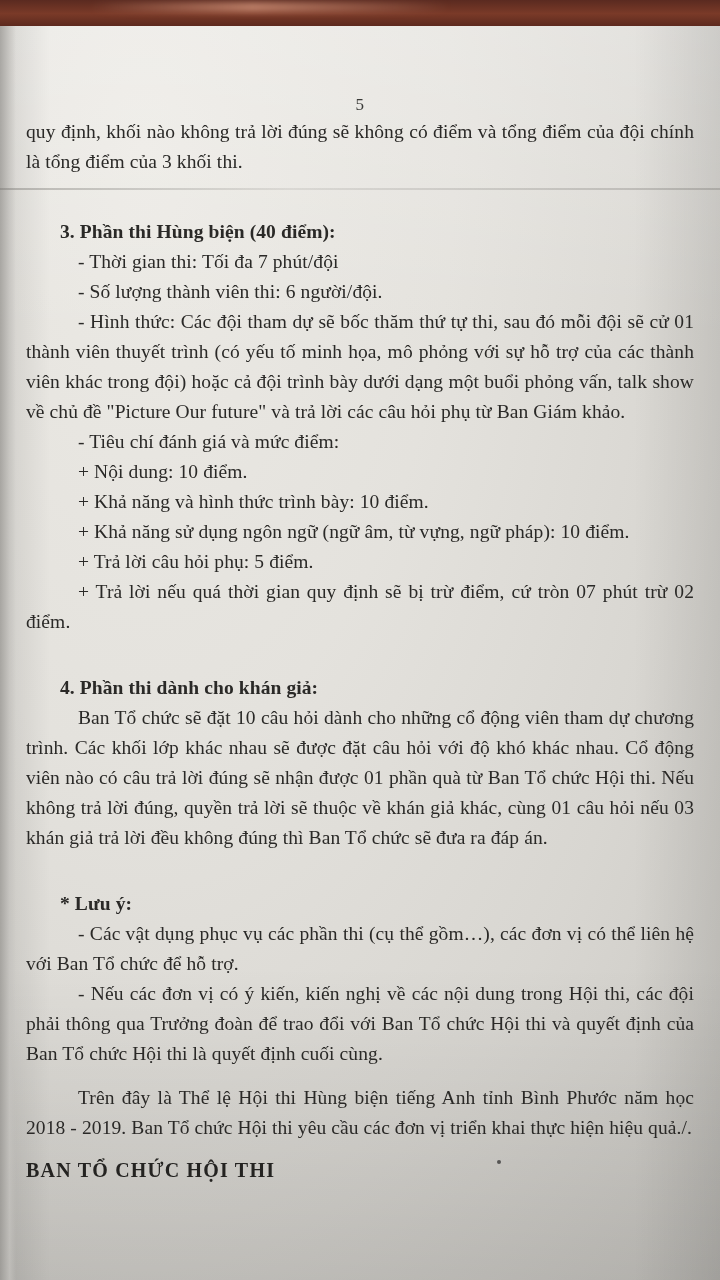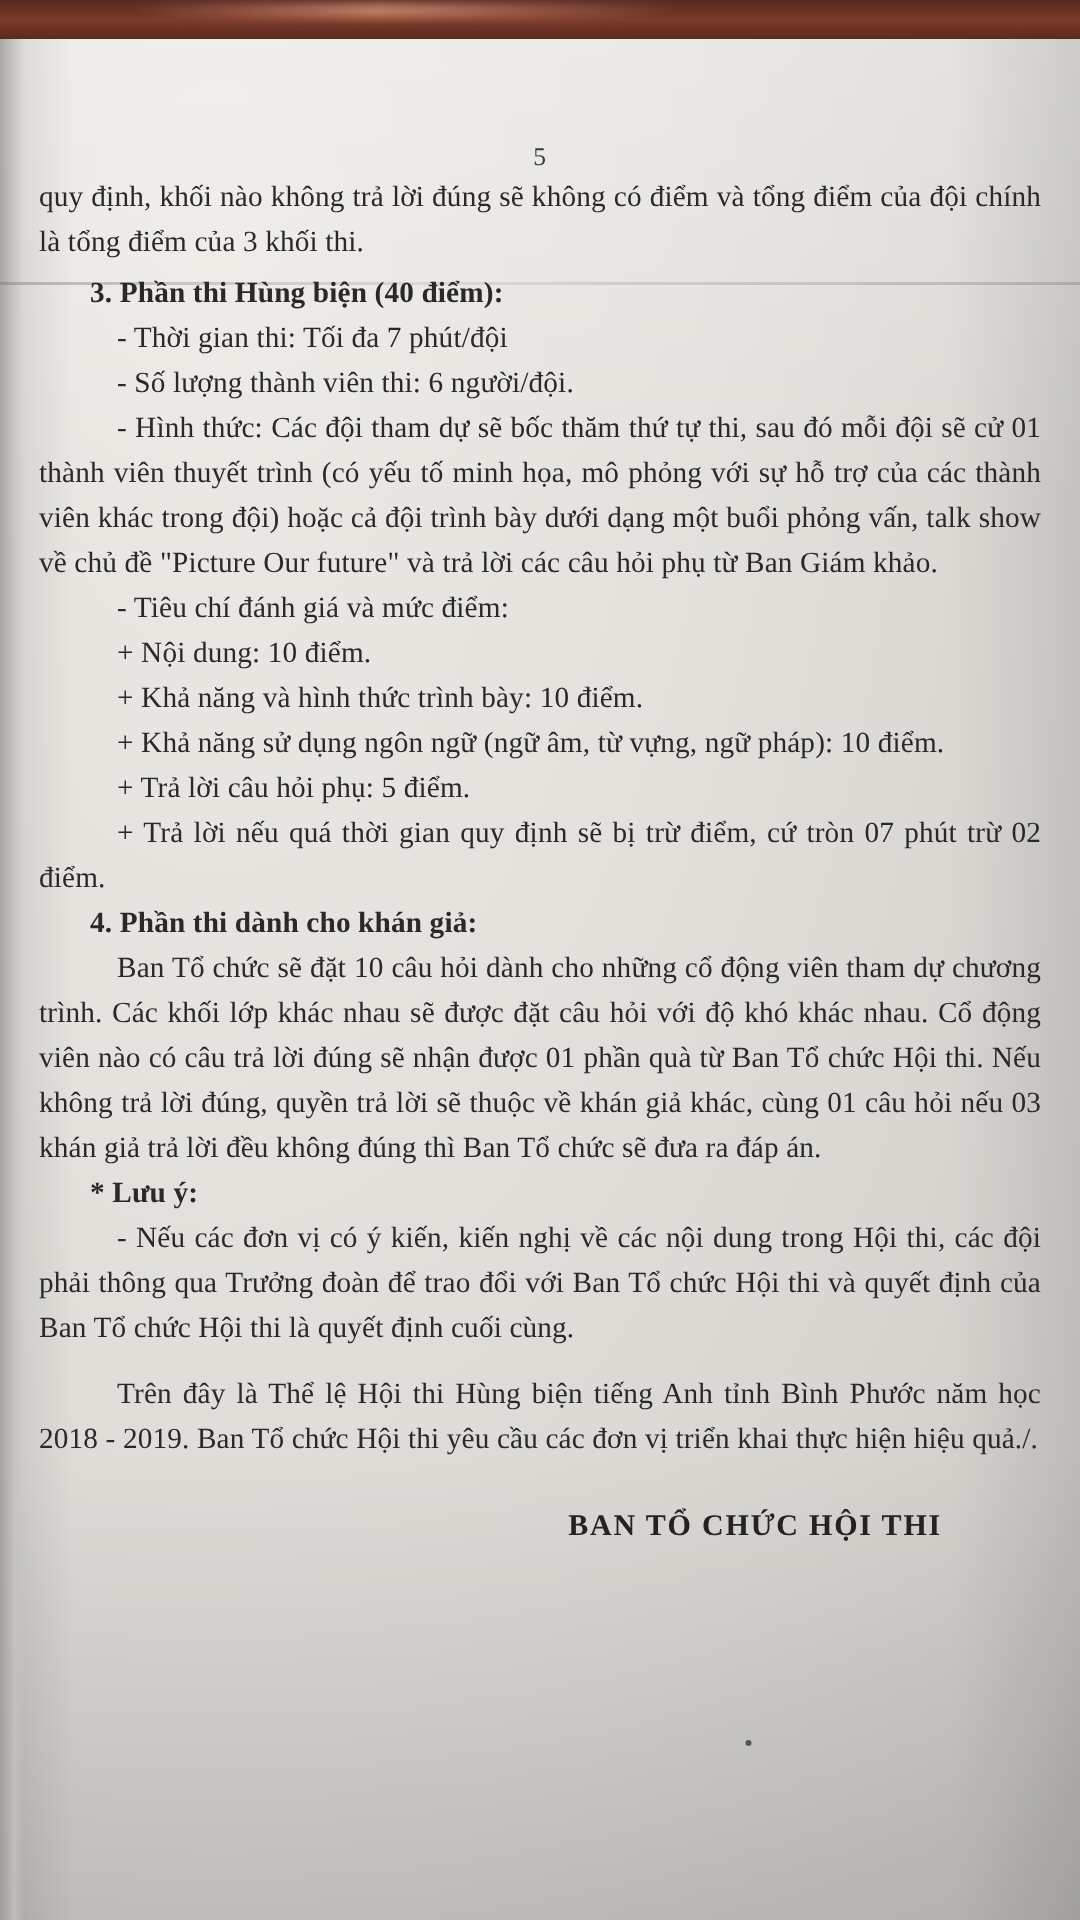--- a/index.html
+++ b/index.html
@@ -78,26 +78,25 @@
   p {
     margin: 0;
     font-size: 19.5px;
     line-height: 30px;
     text-align: justify;
     text-justify: inter-word;
     color: #2a2927;
     letter-spacing: .1px;
     font-family: Liberation Serif, serif;
   }
-  .indent { text-indent: 34px; }
+  .indent { text-indent: 34px; margin-top: 36px; }
   .indent-lg { text-indent: 52px; }
   .bold { font-weight: bold; }
   .sign {
-    margin-top: 31px;
-    text-align: right;
+    margin-top: 16px;
     padding-right: 66px;
     font-size: 20px;
     font-weight: bold;
     letter-spacing: 1.2px;
     color: #242321;
   }
   .gap-sm { height: 4px; }
   .gap-md { height: 14px; }
   .dot {
     position: absolute;
@@ -138,20 +137,21 @@
     <p class="indent-lg">+ Nội dung: 10 điểm.</p>
     <p class="indent-lg">+ Khả năng và hình thức trình bày: 10 điểm.</p>
     <p class="indent-lg">+ Khả năng sử dụng ngôn ngữ (ngữ âm, từ vựng, ngữ pháp): 10 điểm.</p>
     <p class="indent-lg">+ Trả lời câu hỏi phụ: 5 điểm.</p>
     <p class="indent-lg">+ Trả lời nếu quá thời gian quy định sẽ bị trừ điểm, cứ tròn 07 phút trừ 02 điểm.</p>
 
     <p class="indent bold">4. Phần thi dành cho khán giả:</p>
     <p class="indent-lg">Ban Tổ chức sẽ đặt 10 câu hỏi dành cho những cổ động viên tham dự chương trình. Các khối lớp khác nhau sẽ được đặt câu hỏi với độ khó khác nhau. Cổ động viên nào có câu trả lời đúng sẽ nhận được 01 phần quà từ Ban Tổ chức Hội thi. Nếu không trả lời đúng, quyền trả lời sẽ thuộc về khán giả khác, cùng 01 câu hỏi nếu 03 khán giả trả lời đều không đúng thì Ban Tổ chức sẽ đưa ra đáp án.</p>
 
     <p class="indent bold">* Lưu ý:</p>
+    <p class="indent-lg">- Các vật dụng phục vụ các phần thi (cụ thể gồm…), các đơn vị có thể liên hệ với Ban Tổ chức để hỗ trợ.</p>
     <p class="indent-lg">- Nếu các đơn vị có ý kiến, kiến nghị về các nội dung trong Hội thi, các đội phải thông qua Trưởng đoàn để trao đổi với Ban Tổ chức Hội thi và quyết định của Ban Tổ chức Hội thi là quyết định cuối cùng.</p>
 
     <div class="gap-md"></div>
 
     <p class="indent-lg">Trên đây là Thể lệ Hội thi Hùng biện tiếng Anh tỉnh Bình Phước năm học 2018 - 2019. Ban Tổ chức Hội thi yêu cầu các đơn vị triển khai thực hiện hiệu quả./.</p>
 
     <div class="sign">BAN TỔ CHỨC HỘI THI</div>
   </div>
 
   <div class="dot"></div>

